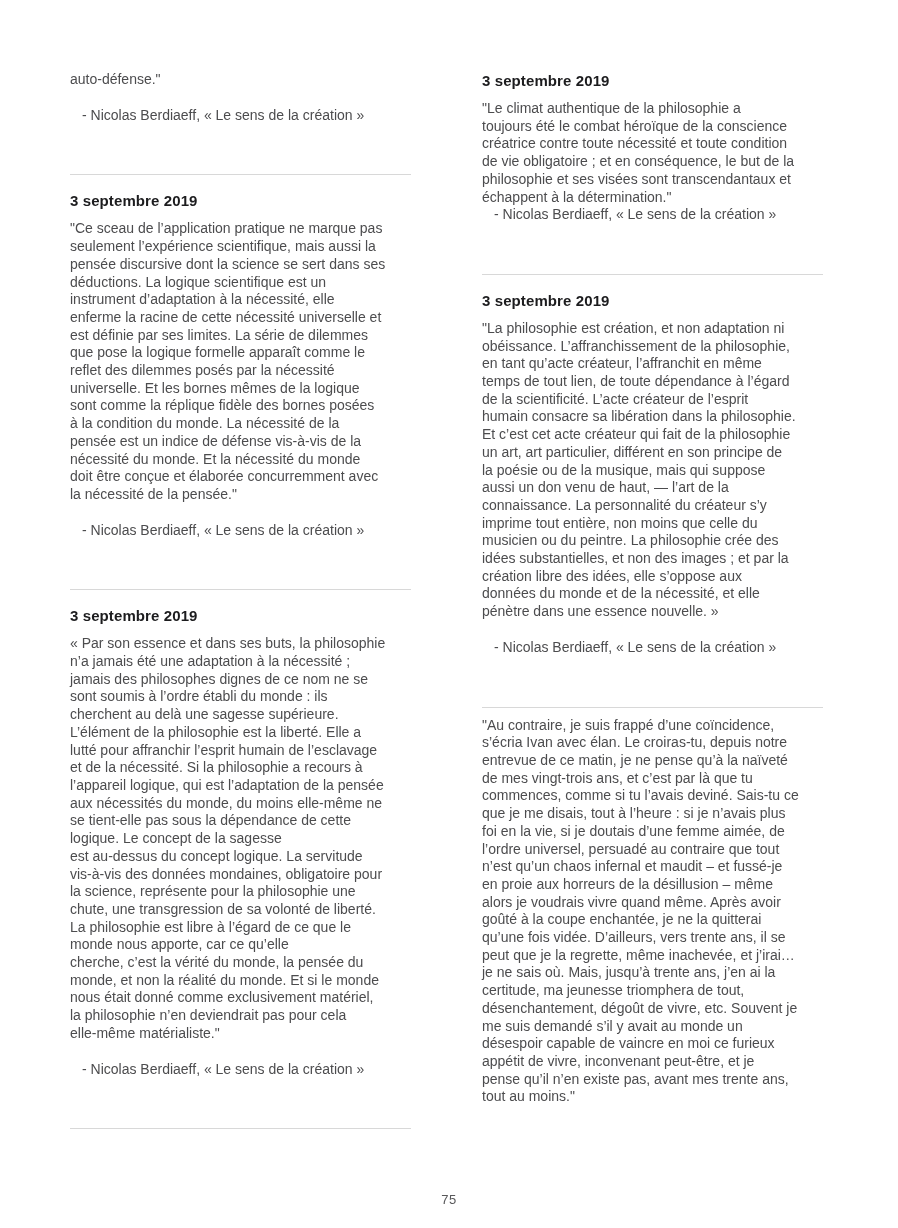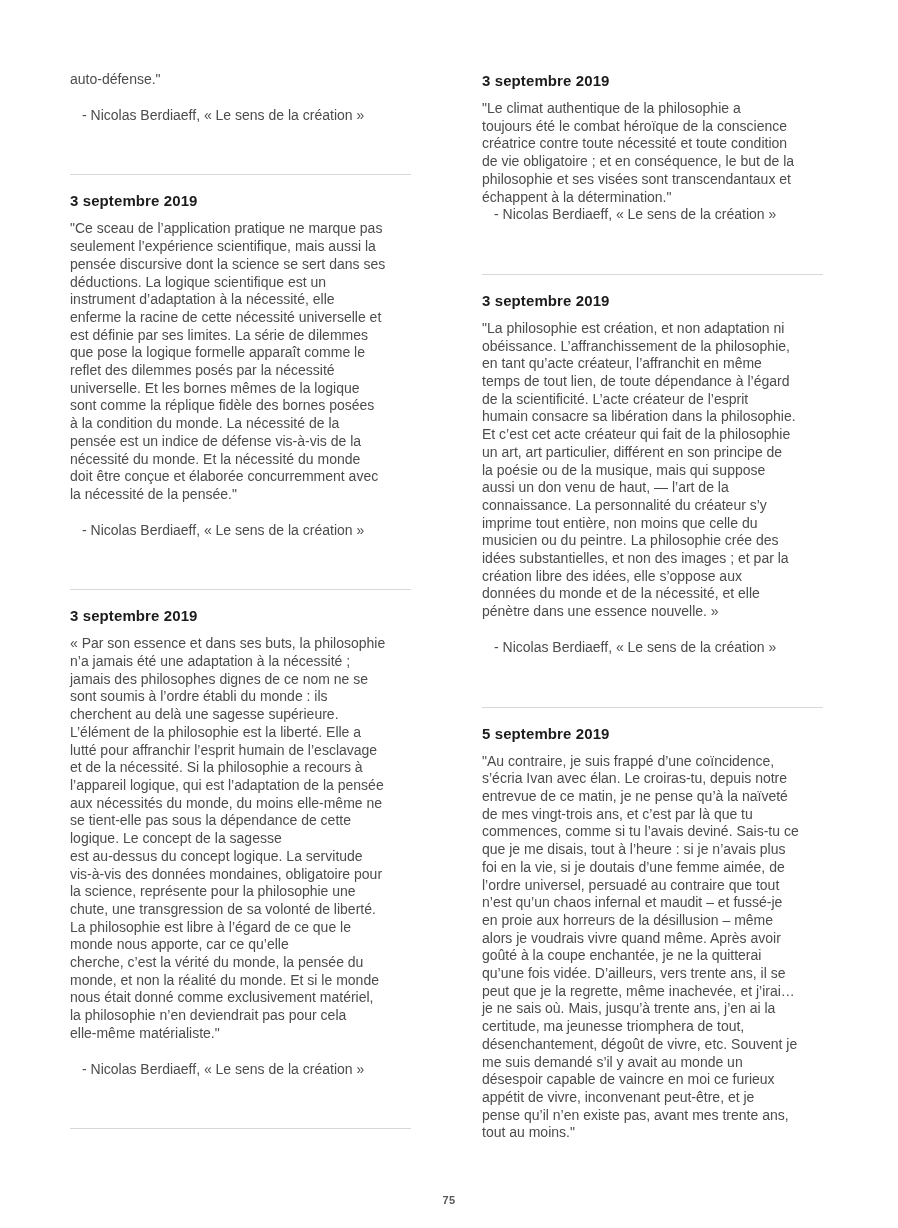--- a/index.html
+++ b/index.html
@@ -59,22 +59,22 @@
     height: 0;
   }
   .page-footer {
     position: absolute;
     left: 0;
     right: 0;
     top: 1190px;
     text-align: center;
   }
   .page-number {
-    font-size: 11px;
-    font-weight: 700;
+    font-size: 13px;
+    font-weight: 400;
     color: #58585a;
     letter-spacing: 0.5px;
     margin-top: 7px;
   }
 </style>
 </head>
 <body>
 
 <div class="page">
 
@@ -175,21 +175,20 @@
 idées substantielles, et non des images ; et par la
 création libre des idées, elle s’oppose aux
 données du monde et de la nécessité, et elle
 pénètre dans une essence nouvelle. »</p>
       <p class="attribution">- Nicolas Berdiaeff, « Le sens de la création »</p>
     </section>
 
     <hr class="separator">
 
     <section class="entry">
-      <h3 class="entry-date">5 septembre 2019</h3>
       <p class="quote">"Au contraire, je suis frappé d’une coïncidence,
 s’écria Ivan avec élan. Le croiras-tu, depuis notre
 entrevue de ce matin, je ne pense qu’à la naïveté
 de mes vingt-trois ans, et c’est par là que tu
 commences, comme si tu l’avais deviné. Sais-tu ce
 que je me disais, tout à l’heure : si je n’avais plus
 foi en la vie, si je doutais d’une femme aimée, de
 l’ordre universel, persuadé au contraire que tout
 n’est qu’un chaos infernal et maudit – et fussé-je
 en proie aux horreurs de la désillusion – même

